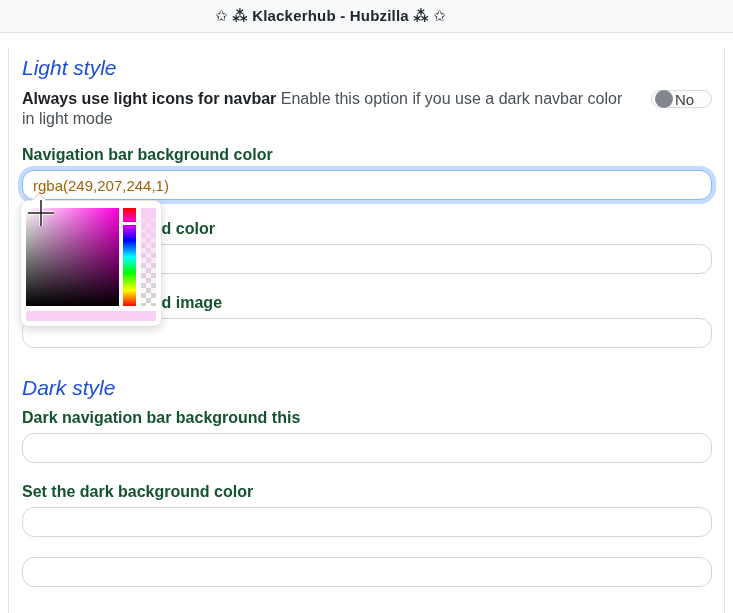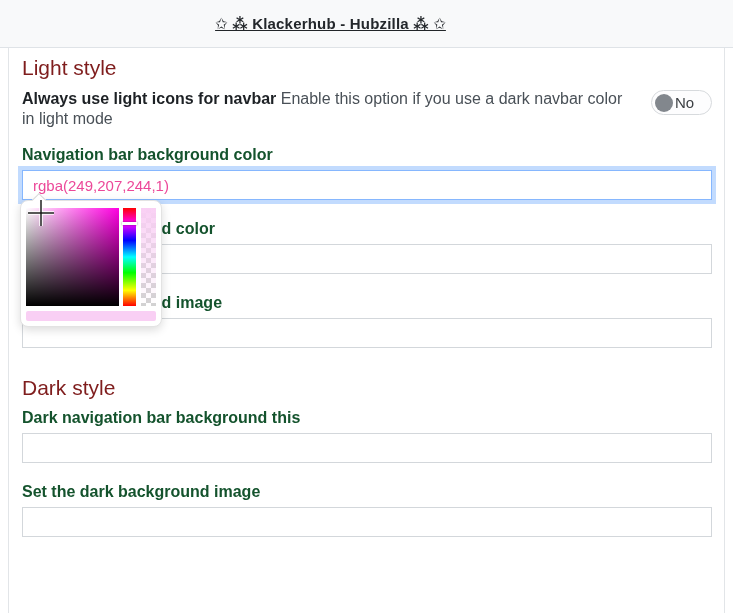--- a/index.html
+++ b/index.html
@@ -1,45 +1,45 @@
 <!DOCTYPE html>
 <html><head>
 <meta charset="utf-8">
 <style>
   * { margin:0; padding:0; box-sizing:border-box; }
   html,body { width:733px; height:613px; overflow:hidden; background:#fff;
     font-family:"Liberation Sans","DejaVu Sans",sans-serif; color:#212529; position:relative; }
 
   
-  .navbar { height:48px; background:#f8f9fa; border-bottom:1px solid #dfe3e7;
-    display:flex; align-items:center; justify-content:center; padding-right:72px;text-decoration:underline; }
+  .navbar { height:33px; background:#f8f9fa; border-bottom:1px solid #dfe3e7;
+    display:flex; align-items:center; justify-content:center; padding-right:72px; }
   .navbar-title { font-weight:bold; font-size:15px; color:#23272b; letter-spacing:.2px; }
 
   
   .panel { position:absolute; top:48px; left:8px; right:8px; bottom:0;
     border-left:1px solid #e2e5e8; border-right:1px solid #e2e5e8;
     padding:5px 12px 0 13px; background:#fff; }
 
-  h3.section-heading { font-size:21px; font-weight:400; color:#7f1d1d; margin:3px 0 9px 0; }
+  h3.section-heading { font-size:21px; font-weight:400; color:#1d4ed8; margin:3px 0 9px 0;font-style:italic; }
   h3.section-heading.dark { margin-top:28px; }
 
   .toggle-row { display:flex; align-items:flex-start; margin-bottom:17px; }
   .toggle-text { flex:1; font-size:16px; line-height:20px; padding-right:14px; }
   .toggle-text b { font-weight:bold; color:#1d2125; }
   .toggle-text .help { color:#495057; }
 
-  .switch { flex:0 0 auto; width:61px; height:25px; border:1px solid #d7dadd; border-radius:13px;
+  .switch { flex:0 0 auto; width:61px; height:18px; border:1px solid #d7dadd; border-radius:13px;
     background:#fdfdfe; display:flex; align-items:center; padding-left:3px; cursor:pointer; margin-top:1px; }
   .switch .knob { width:18px; height:18px; border-radius:50%; background:#82878d; }
   .switch .switch-label { font-size:15px; color:#3c4044; margin-left:2px; }
 
   .form-group { margin-bottom:20px; }
   .form-group label { display:block; font-size:16px; font-weight:bold; color:#14532d; margin-bottom:6px; }
-  .form-control { display:block; width:100%; height:30px; font-size:15px; color:#ec4899;
-    padding:3px 10px; border:1px solid #d3d7db; border-radius:0; background:#fff; outline:none;
+  .form-control { display:block; width:100%; height:30px; font-size:15px; color:#a16207;
+    padding:3px 10px; border:1px solid #d3d7db; border-radius:12px; background:#fff; outline:none;
     font-family:"Liberation Sans","DejaVu Sans",sans-serif; }
   .form-control.focused { border:1px solid #86b7fe; box-shadow:0 0 0 4px rgba(13,110,253,.25); }
 
   
   .colorpicker { position:absolute; left:20px; top:200px; width:142px; height:127px;
     background:#fff; border:1px solid #e3e3e3; border-radius:8px;
     box-shadow:0 3px 10px rgba(0,0,0,.14); z-index:10; padding:7px 5px 5px 5px; }
   .colorpicker .caret { position:absolute; top:-6px; left:13px; width:10px; height:10px;
     background:#fff; border-left:1px solid #d8d8d8; border-top:1px solid #d8d8d8;
     transform:rotate(45deg); }
@@ -92,23 +92,26 @@
     <input class="form-control" type="text" value="" style="">
   </div>
 
   <h3 class="section-heading dark">Dark style</h3>
 
   <div class="form-group">
     <label>Dark navigation bar background this</label>
     <input class="form-control" type="text" value="" style="">
   </div>
 
+  <div class="form-group">
+    <label>Set the dark background color</label>
+    <input class="form-control" type="text" value="" style="">
+  </div>
 
   <div class="form-group">
-    <label>Set the dark background image</label>
     <input class="form-control" type="text" value="" style="">
   </div>
 
 </div>
 
 <div class="colorpicker">
   <div class="caret"></div>
   <div class="cp-row">
     <div class="sat-square" style="background: linear-gradient(to top, rgb(0, 0, 0), rgba(0, 0, 0, 0)), linear-gradient(to right, rgb(255, 255, 255), rgb(255, 0, 225));">
       <svg class="crosshair" width="26" height="26">

